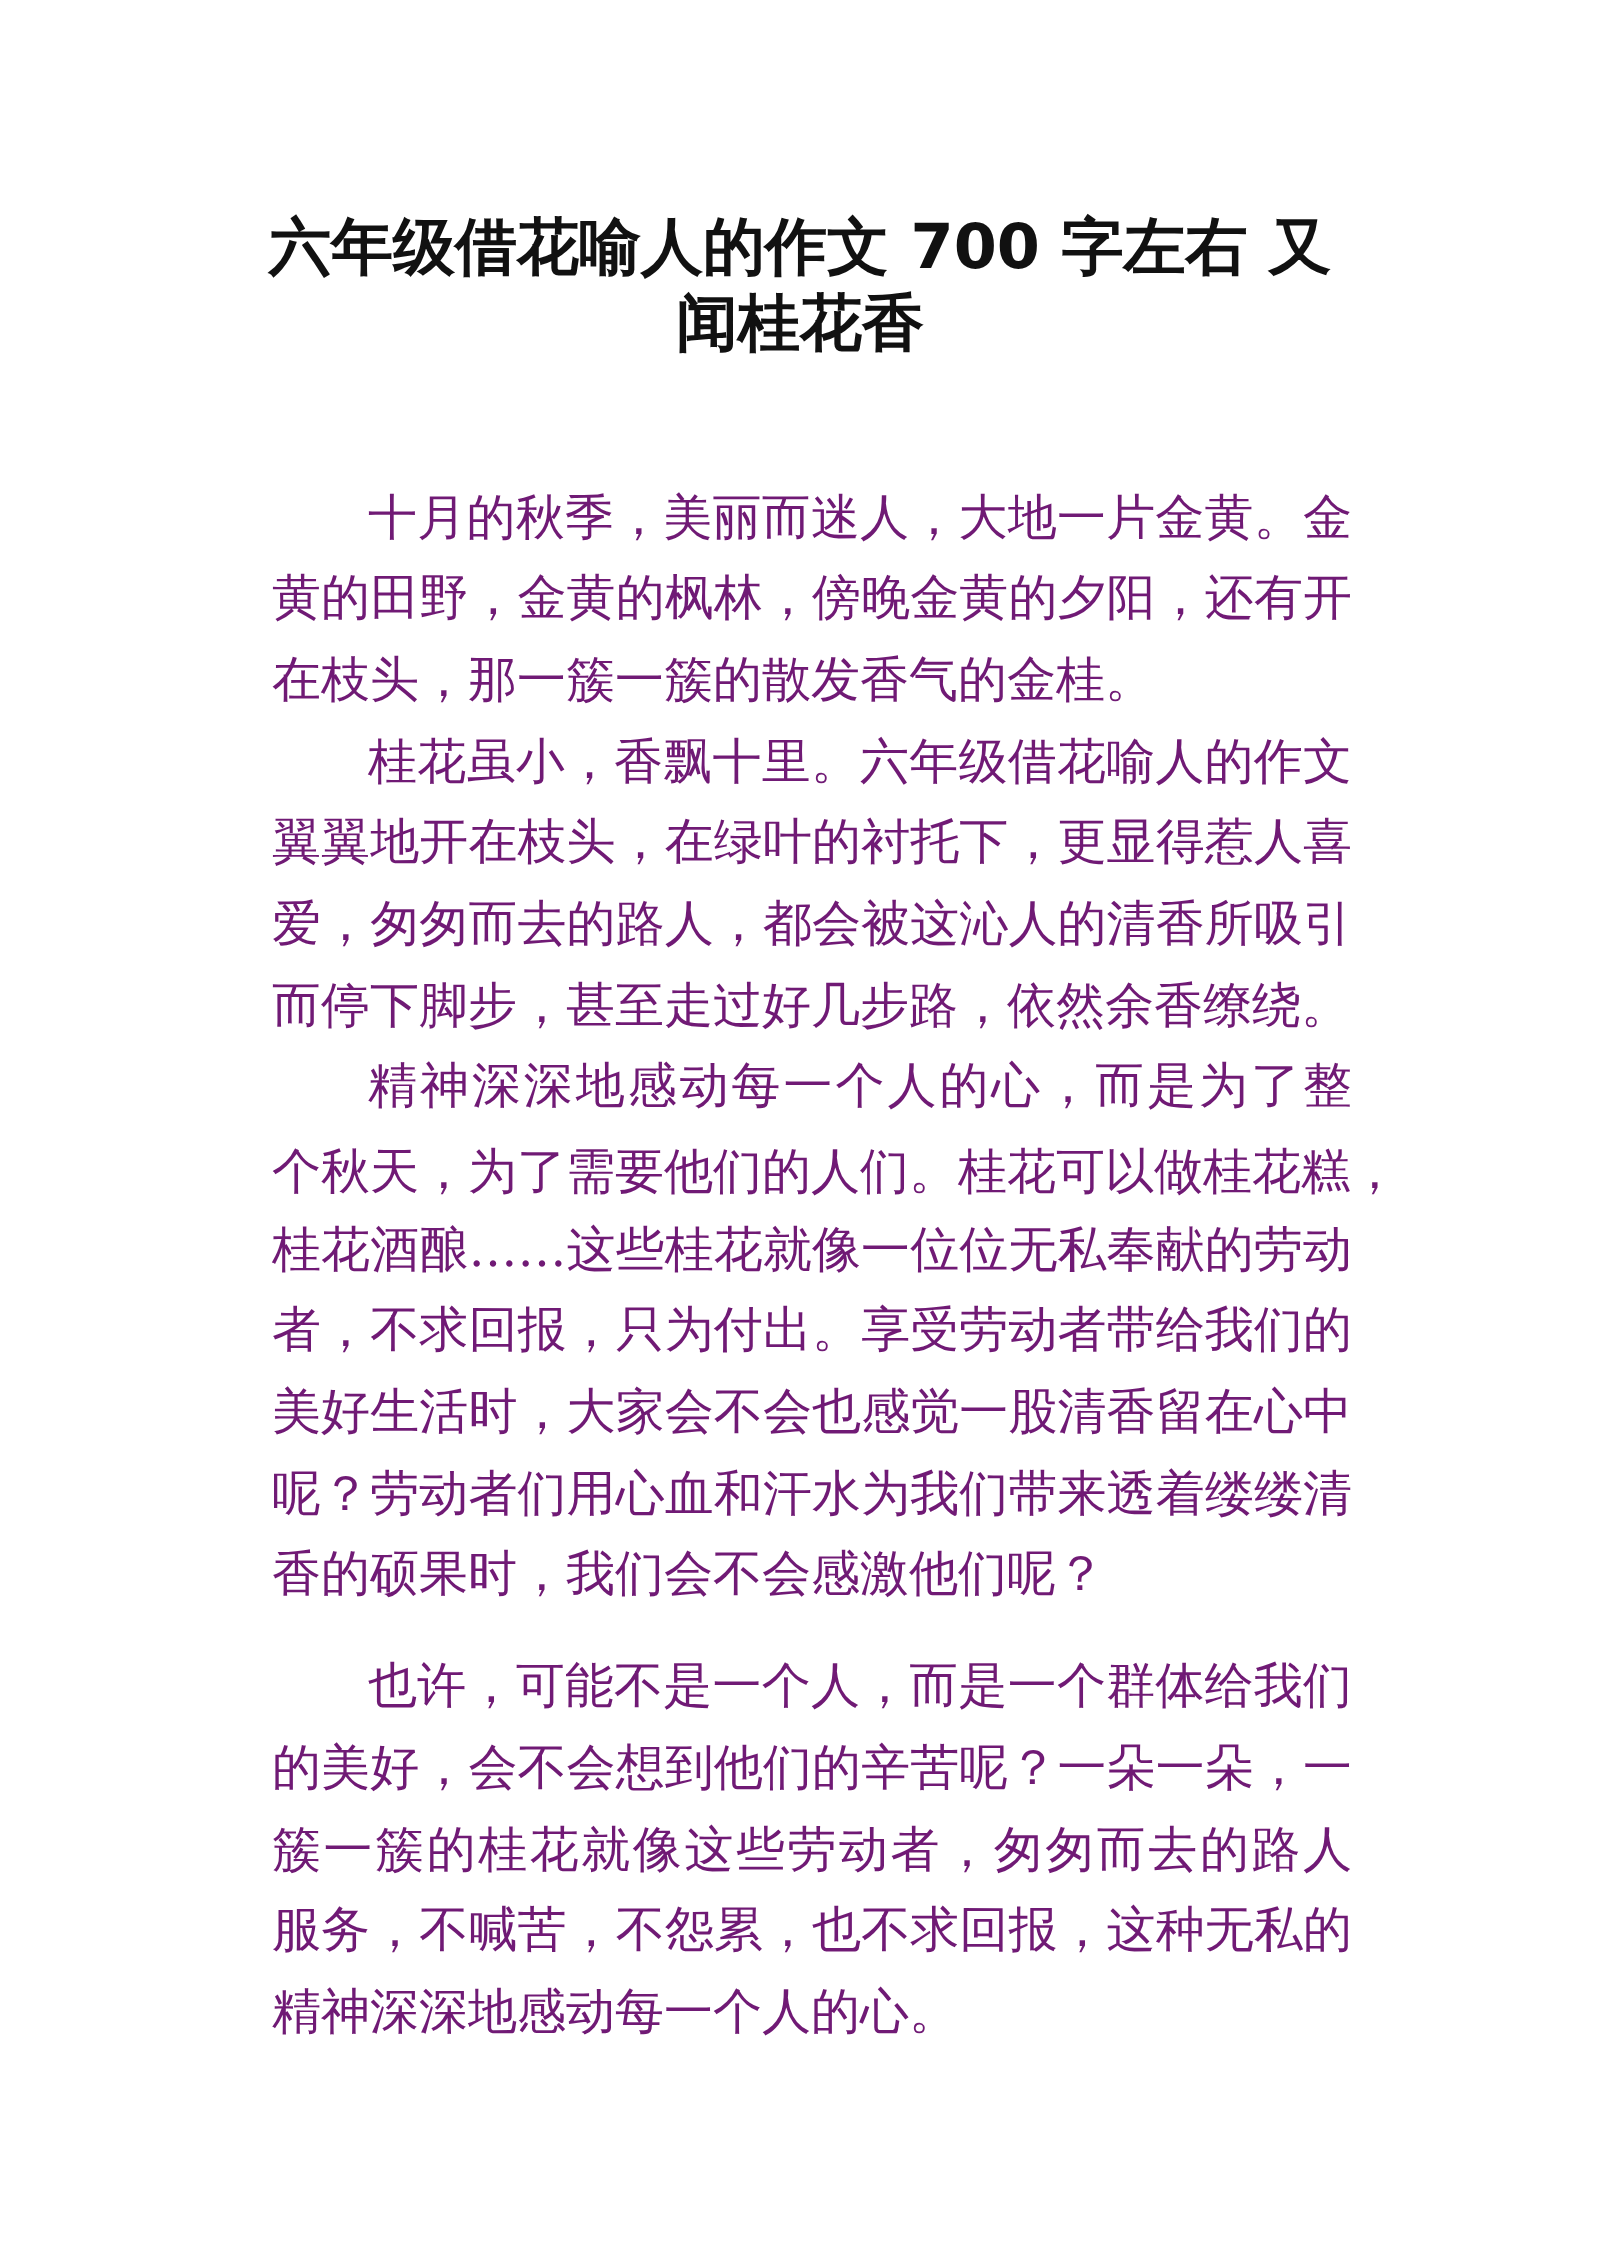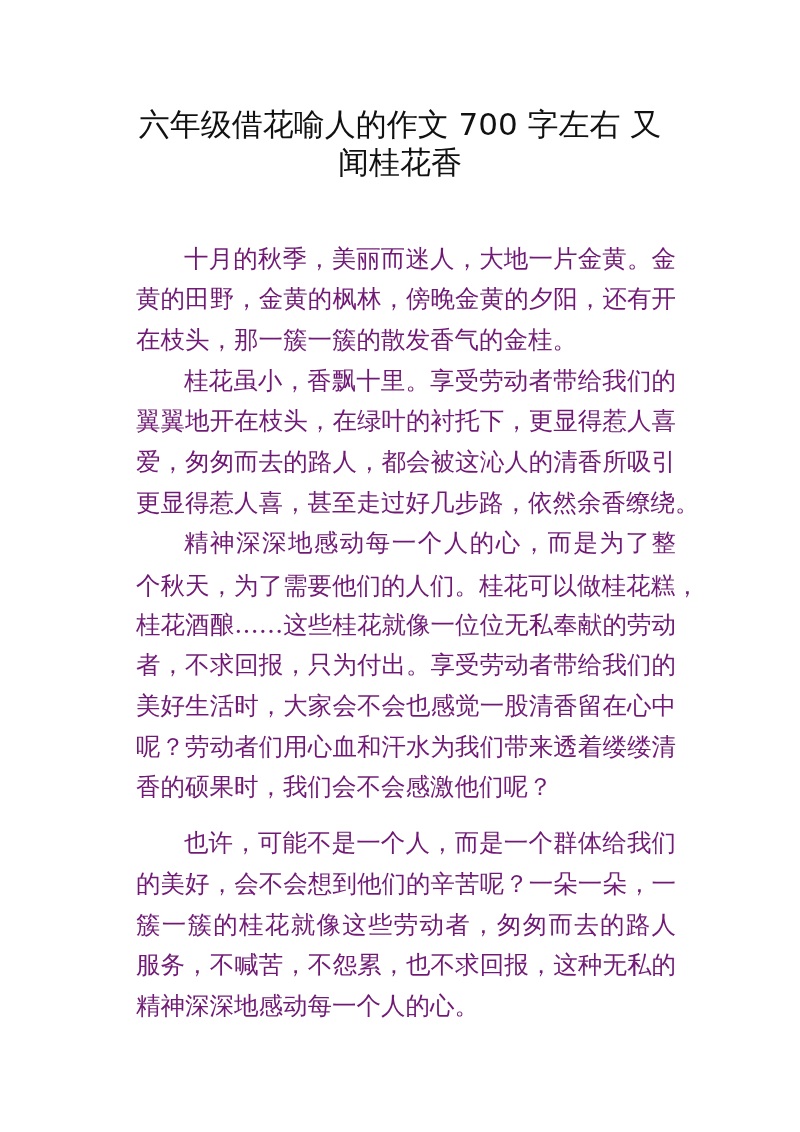--- a/index.html
+++ b/index.html
@@ -19,21 +19,21 @@
       left: 0; top: 0;
       width: 800px; height: 1132px;
       background: #ffffff;
     }
     .title {
       position: absolute;
       left: 0;
       width: 800px;
       text-align: center;
       font-family: "DejaVu Sans", "Liberation Sans", sans-serif;
-      font-weight: normal;
+      font-weight: bold;
       font-size: 31px;
       line-height: 40px;
       color: #111111;
       letter-spacing: 0px;
     }
     .title-line-1 { top: 104px; }
     .title-line-2 { top: 142px; }
     .body-line {
       position: absolute;
       left: 136px;
@@ -57,24 +57,24 @@
   <div class="title title-line-1">六年级借花喻人的作文 700 字左右  又</div>
   <div class="title title-line-2">闻桂花香</div>
 
   <div>
     <div class="body-line indent" style="top:244px">十月的秋季，美丽而迷人，大地一片金黄。金</div>
     <div class="body-line" style="top:284px">黄的田野，金黄的枫林，傍晚金黄的夕阳，还有开</div>
     <div class="body-line last" style="top:325px">在枝头，那一簇一簇的散发香气的金桂。</div>
   </div>
 
   <div>
-    <div class="body-line indent" style="top:366px">桂花虽小，香飘十里。享受劳动者带给我们的</div>
+    <div class="body-line indent" style="top:366px">桂花虽小，香飘十里。六年级借花喻人的作文</div>
     <div class="body-line" style="top:406px">翼翼地开在枝头，在绿叶的衬托下，更显得惹人喜</div>
     <div class="body-line" style="top:447px">爱，匆匆而去的路人，都会被这沁人的清香所吸引</div>
-    <div class="body-line last" style="top:488px">更显得惹人喜，甚至走过好几步路，依然余香缭绕。</div>
+    <div class="body-line last" style="top:488px">而停下脚步，甚至走过好几步路，依然余香缭绕。</div>
   </div>
 
   <div>
     <div class="body-line indent" style="top:528px">精神深深地感动每一个人的心，而是为了整</div>
     <div class="body-line" style="top:571px">个秋天，为了需要他们的人们。桂花可以做桂花糕，</div>
     <div class="body-line" style="top:610px">桂花酒酿……这些桂花就像一位位无私奉献的劳动</div>
     <div class="body-line" style="top:650px">者，不求回报，只为付出。享受劳动者带给我们的</div>
     <div class="body-line" style="top:691px">美好生活时，大家会不会也感觉一股清香留在心中</div>
     <div class="body-line" style="top:732px">呢？劳动者们用心血和汗水为我们带来透着缕缕清</div>
     <div class="body-line last" style="top:772px">香的硕果时，我们会不会感激他们呢？</div>

